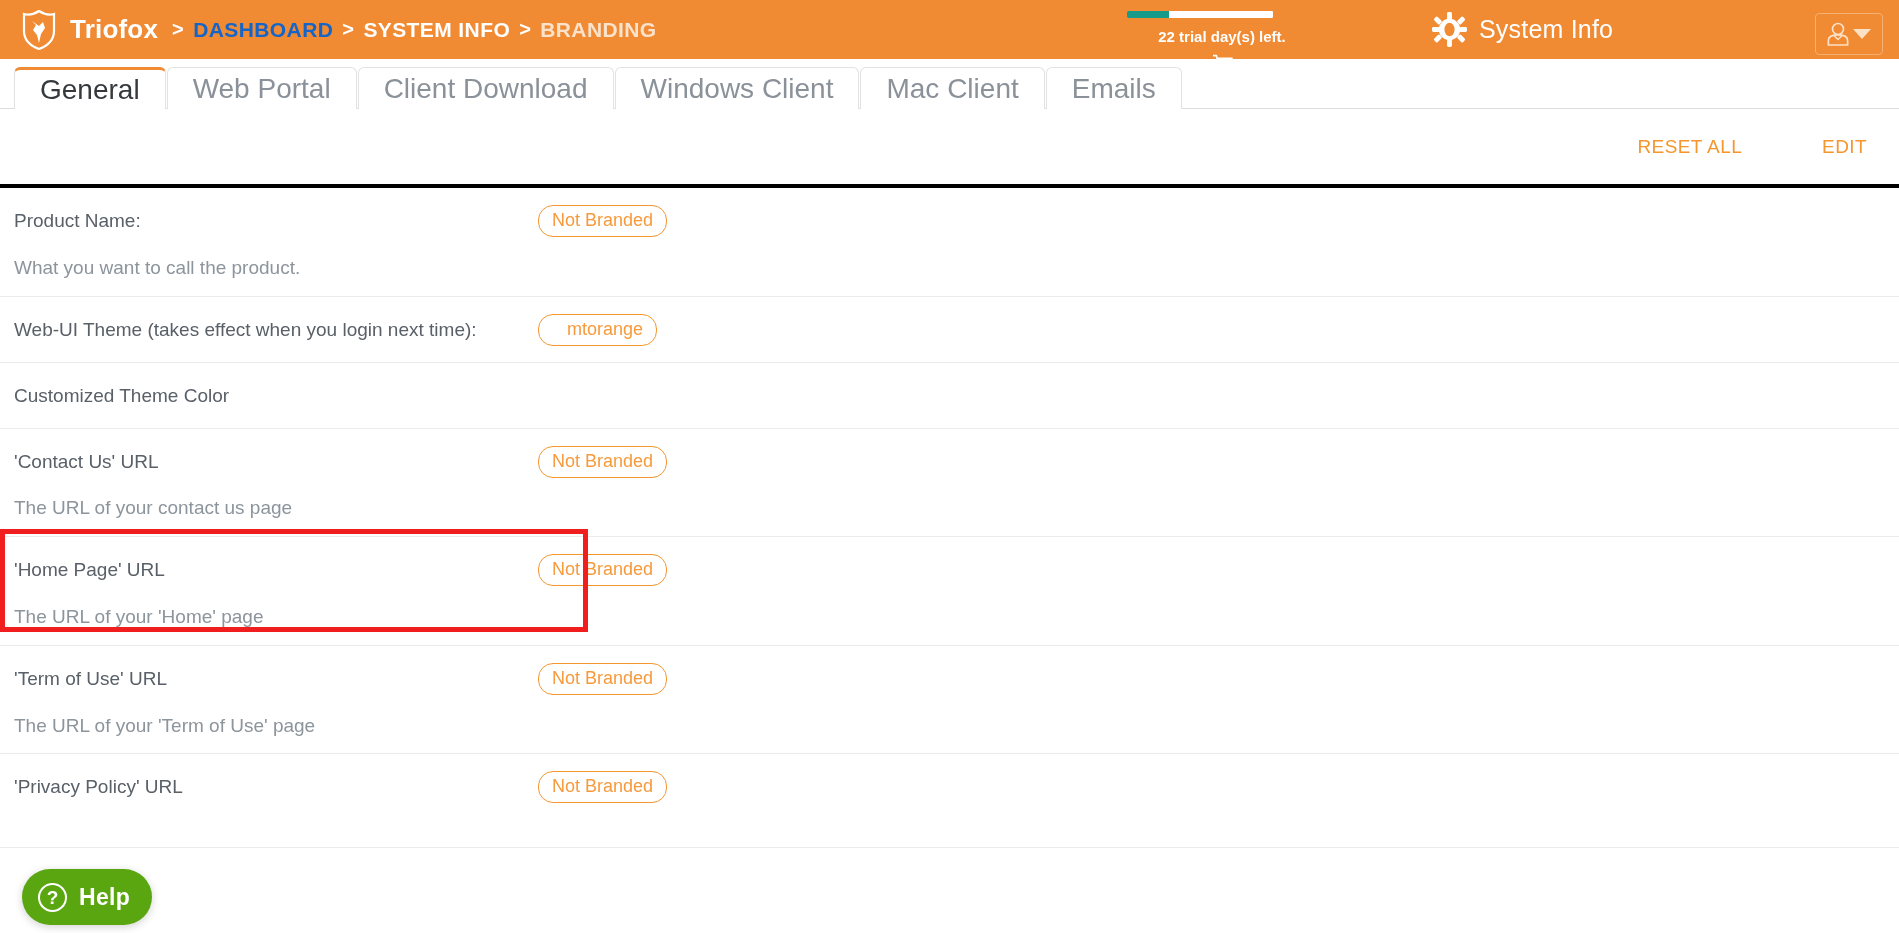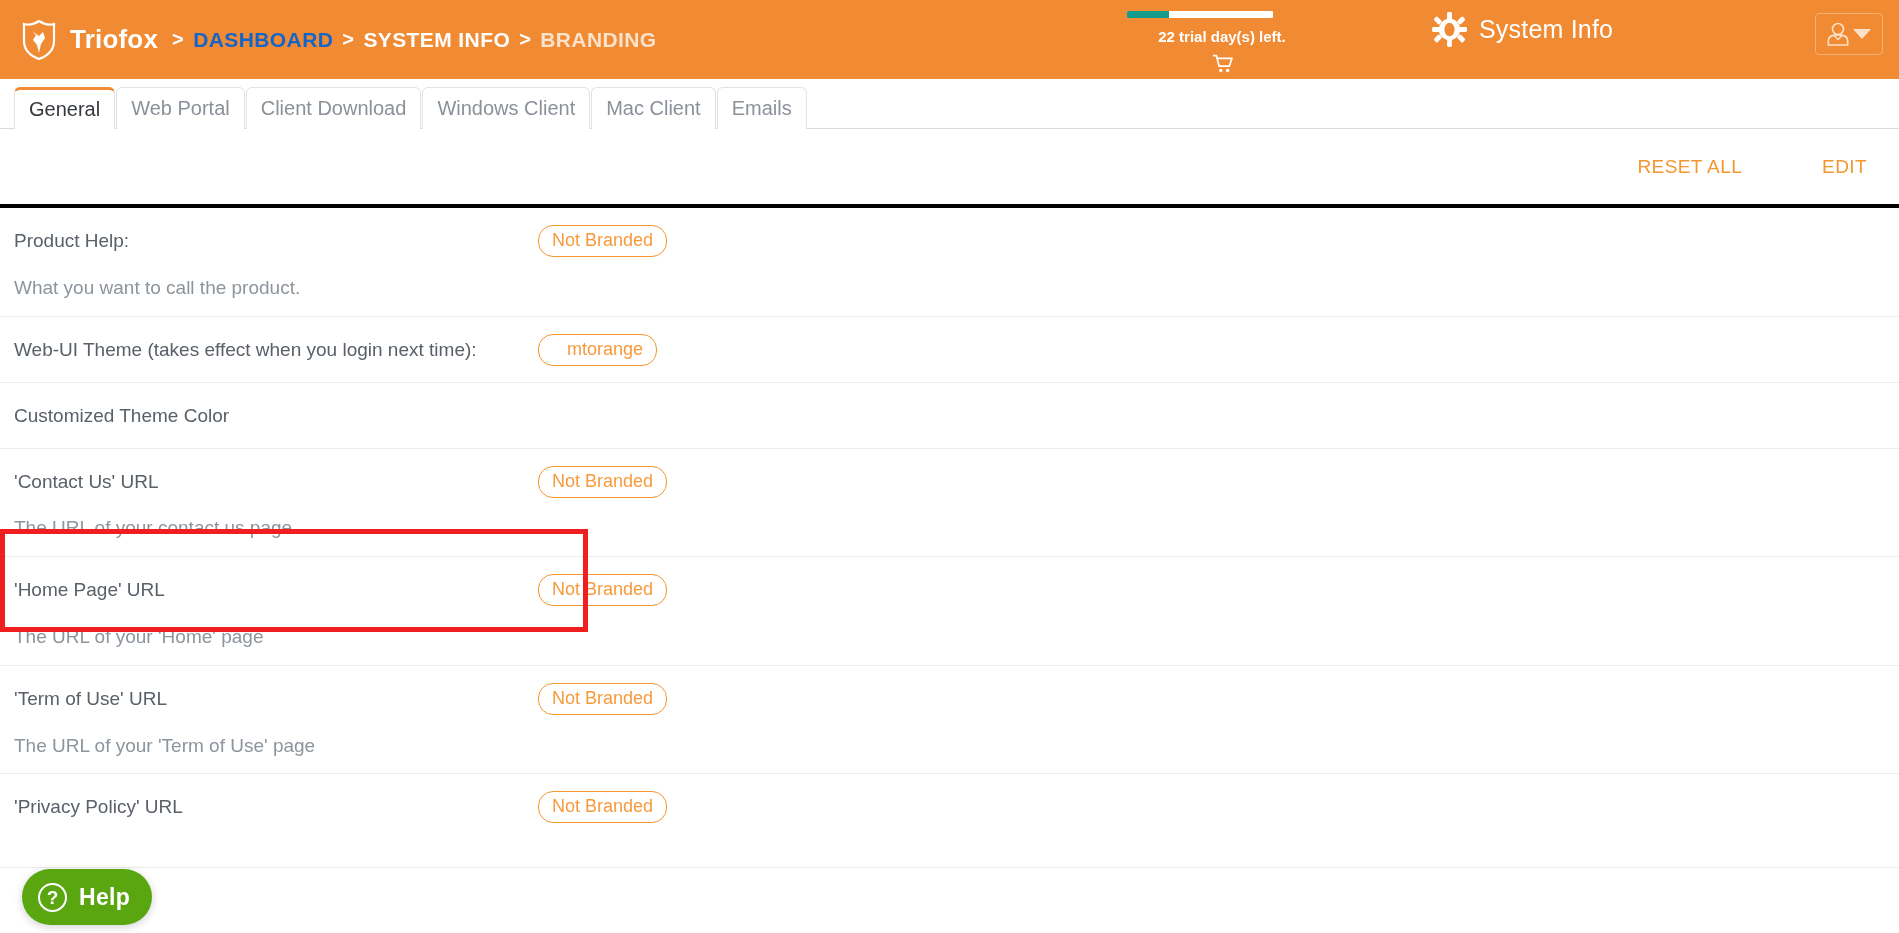--- a/index.html
+++ b/index.html
@@ -7,21 +7,21 @@
     margin: 0; padding: 0;
     width: 1899px; height: 933px;
     overflow: hidden;
     background: #ffffff;
     font-family: "Liberation Sans", sans-serif;
   }
 
   
   .header {
     position: relative;
-    height: 79px;
+    height: 59px;
     background: #f08a33;
     display: flex;
     align-items: center;
     padding: 0 0 0 22px;
   }
   .brand-group {
     display: flex;
     align-items: center;
     gap: 14px;
   }
@@ -124,25 +124,25 @@
     height: 50px;
     background: #ffffff;
     position: relative;
     display: flex;
     align-items: flex-end;
     padding-left: 14px;
     border-bottom: 1px solid #dcdcdc;
   }
   .tab {
     height: 42px;
-    padding: 0 14px;
+    padding: 0 25px;
     display: flex;
     align-items: center;
     justify-content: center;
-    font-size: 20px;
+    font-size: 28px;
     color: #8a9199;
     background: #ffffff;
     border: 1px solid #e2e2e2;
     border-bottom: none;
     border-radius: 6px 6px 0 0;
     margin-right: 1px;
     cursor: pointer;
     white-space: nowrap;
     position: relative;
     top: 1px;
@@ -331,21 +331,21 @@
 </div>
 
 <div class="actionbar">
   <button class="action-btn">RESET ALL</button>
   <button class="action-btn">EDIT</button>
 </div>
 
 <div class="list">
 
   <div class="row tall">
-    <div class="row-title">Product Help:</div>
+    <div class="row-title">Product Name:</div>
     <div class="row-desc">What you want to call the product.</div>
     <div class="badge">Not Branded</div>
   </div>
 
   <div class="row">
     <div class="row-title">Web-UI Theme (takes effect when you login next time):</div>
     <div class="badge theme">mtorange</div>
   </div>
 
   <div class="row">

